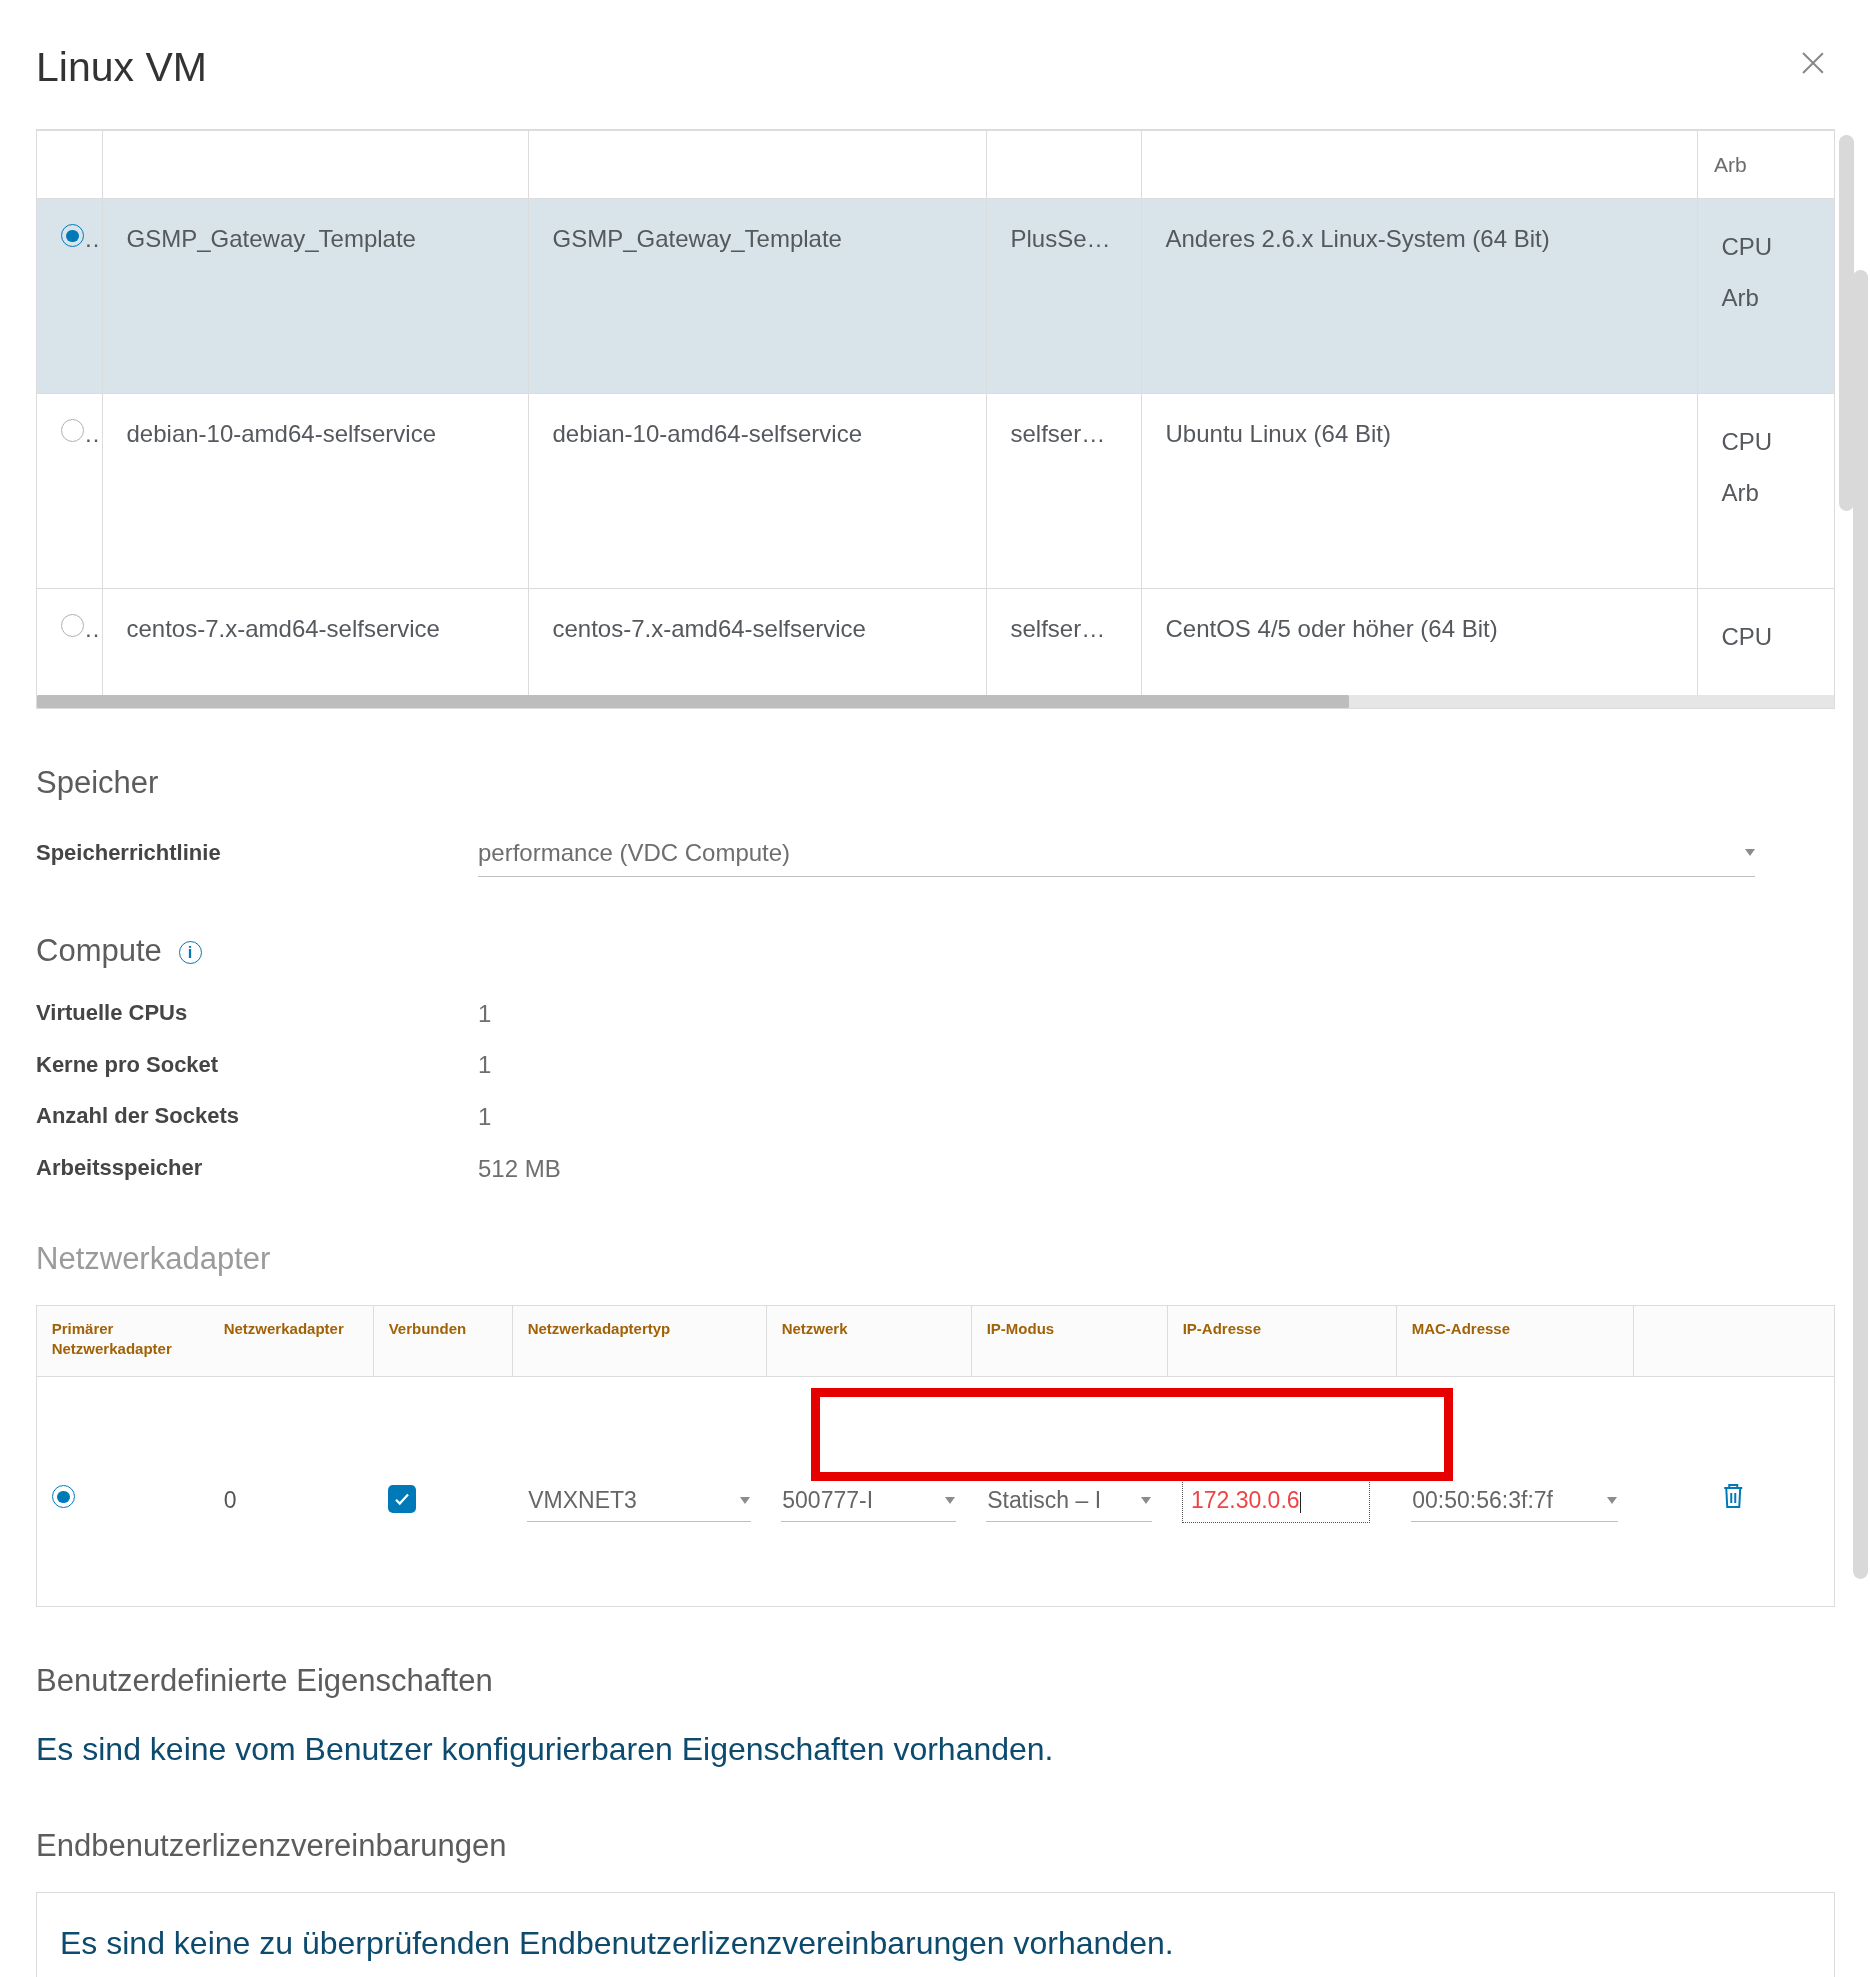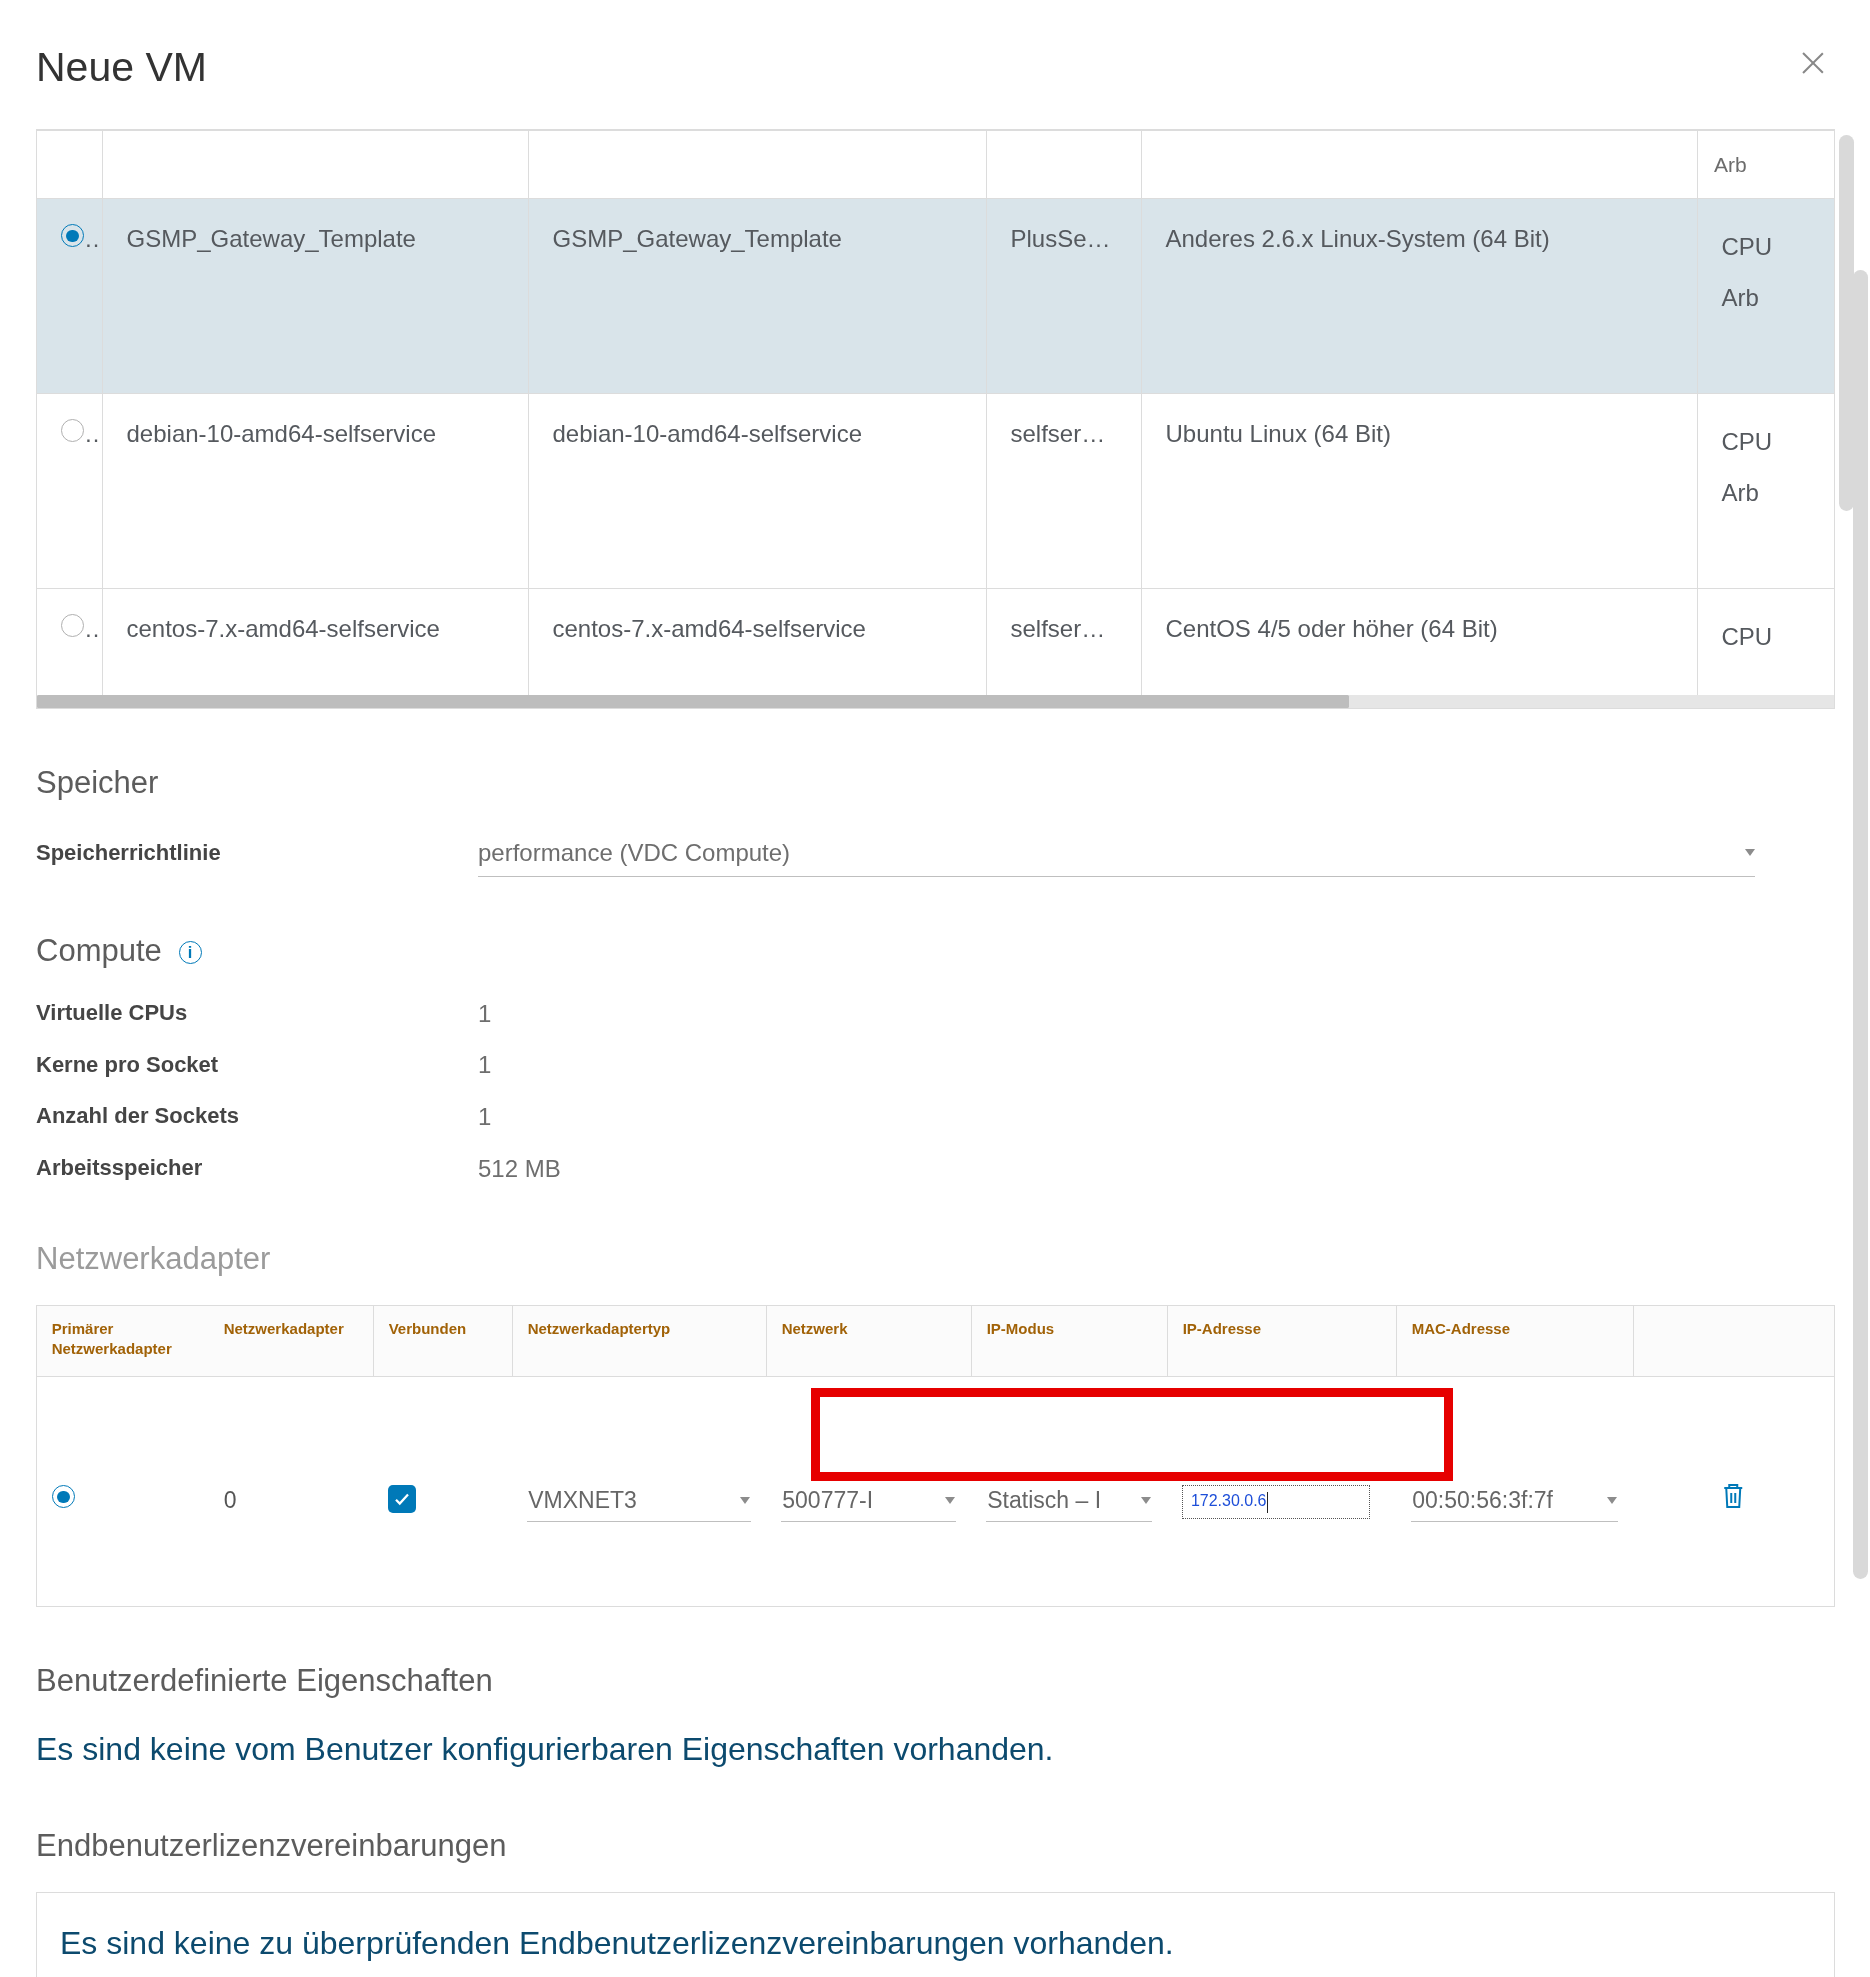--- a/index.html
+++ b/index.html
@@ -76,22 +76,22 @@
   .c-mode  { flex:0 0 196px; border-left:0.8px solid var(--border);}
   .c-ip    { flex:0 0 229px; border-left:0.8px solid var(--border);}
   .c-mac   { flex:0 0 237px; border-left:0.8px solid var(--border);}
   .c-act   { flex:1 1 auto;  border-left:0.8px solid var(--border); text-align:center;}
   .net-row .c-conn,.net-row .c-type,.net-row .c-net,.net-row .c-mode,
   .net-row .c-ip,.net-row .c-mac,.net-row .c-act{border-left:none;}
   .dd      { display:flex; align-items:center; justify-content:space-between;
              border-bottom:0.8px solid #bfbfbf; padding:4.9px 1.6px; font-size:23px;
              color:var(--field); cursor:pointer; white-space:nowrap;
              overflow:hidden;}
-  .ipin    { border:1.6px dotted #555; padding:4.9px 8.2px; font-size:16px;
-             color:#1d4ed8; background:#fff; display:inline-block;
+  .ipin    { border:1.6px dotted #555; padding:4.9px 8.2px; font-size:23px;
+             color:#ef4444; background:#fff; display:inline-block;
              width:188px; white-space:nowrap;}
   .ipin .caret{display:inline-block;width:0.8px;height:21px;background:#222;
              vertical-align:middle;margin-left:0.8px;}
   .chk     { width:28px;height:28px;border-radius:4.9px;background:var(--blue);
              display:inline-flex;align-items:center;justify-content:center;
              cursor:pointer;}
   .chk svg { width:18px;height:18px;stroke:#fff;stroke-width:3;fill:none;}
   .trash svg{width:24.5px;height:28px;stroke:var(--blue);stroke-width:2;fill:none;}
   .hl-box  { position:absolute; border:9.8px solid var(--hl); pointer-events:none;}
 
@@ -99,21 +99,21 @@
   .callout { border:0.8px solid var(--border); padding:28px 23px; }
 
   .page-vscroll{position:absolute;right:3.3px;top:270px;width:14.7px;height:1309px;
              background:#d9d9d9;border-radius:7.4px;}
 </style>
 </head>
 <body>
 
 <div class="dialog">
 
-  <h1 class="title">Neue VM</h1>
+  <h1 class="title">Linux VM</h1>
   <span class="close"></span>
 
   <div class="tpl-wrap">
     <div class="tpl-vscroll"></div>
     <table class="tpl-tbl">
       <colgroup>
         <col style="width:65px">
           <col style="width:426px">
           <col style="width:458px">
         <col style="width:155px">

